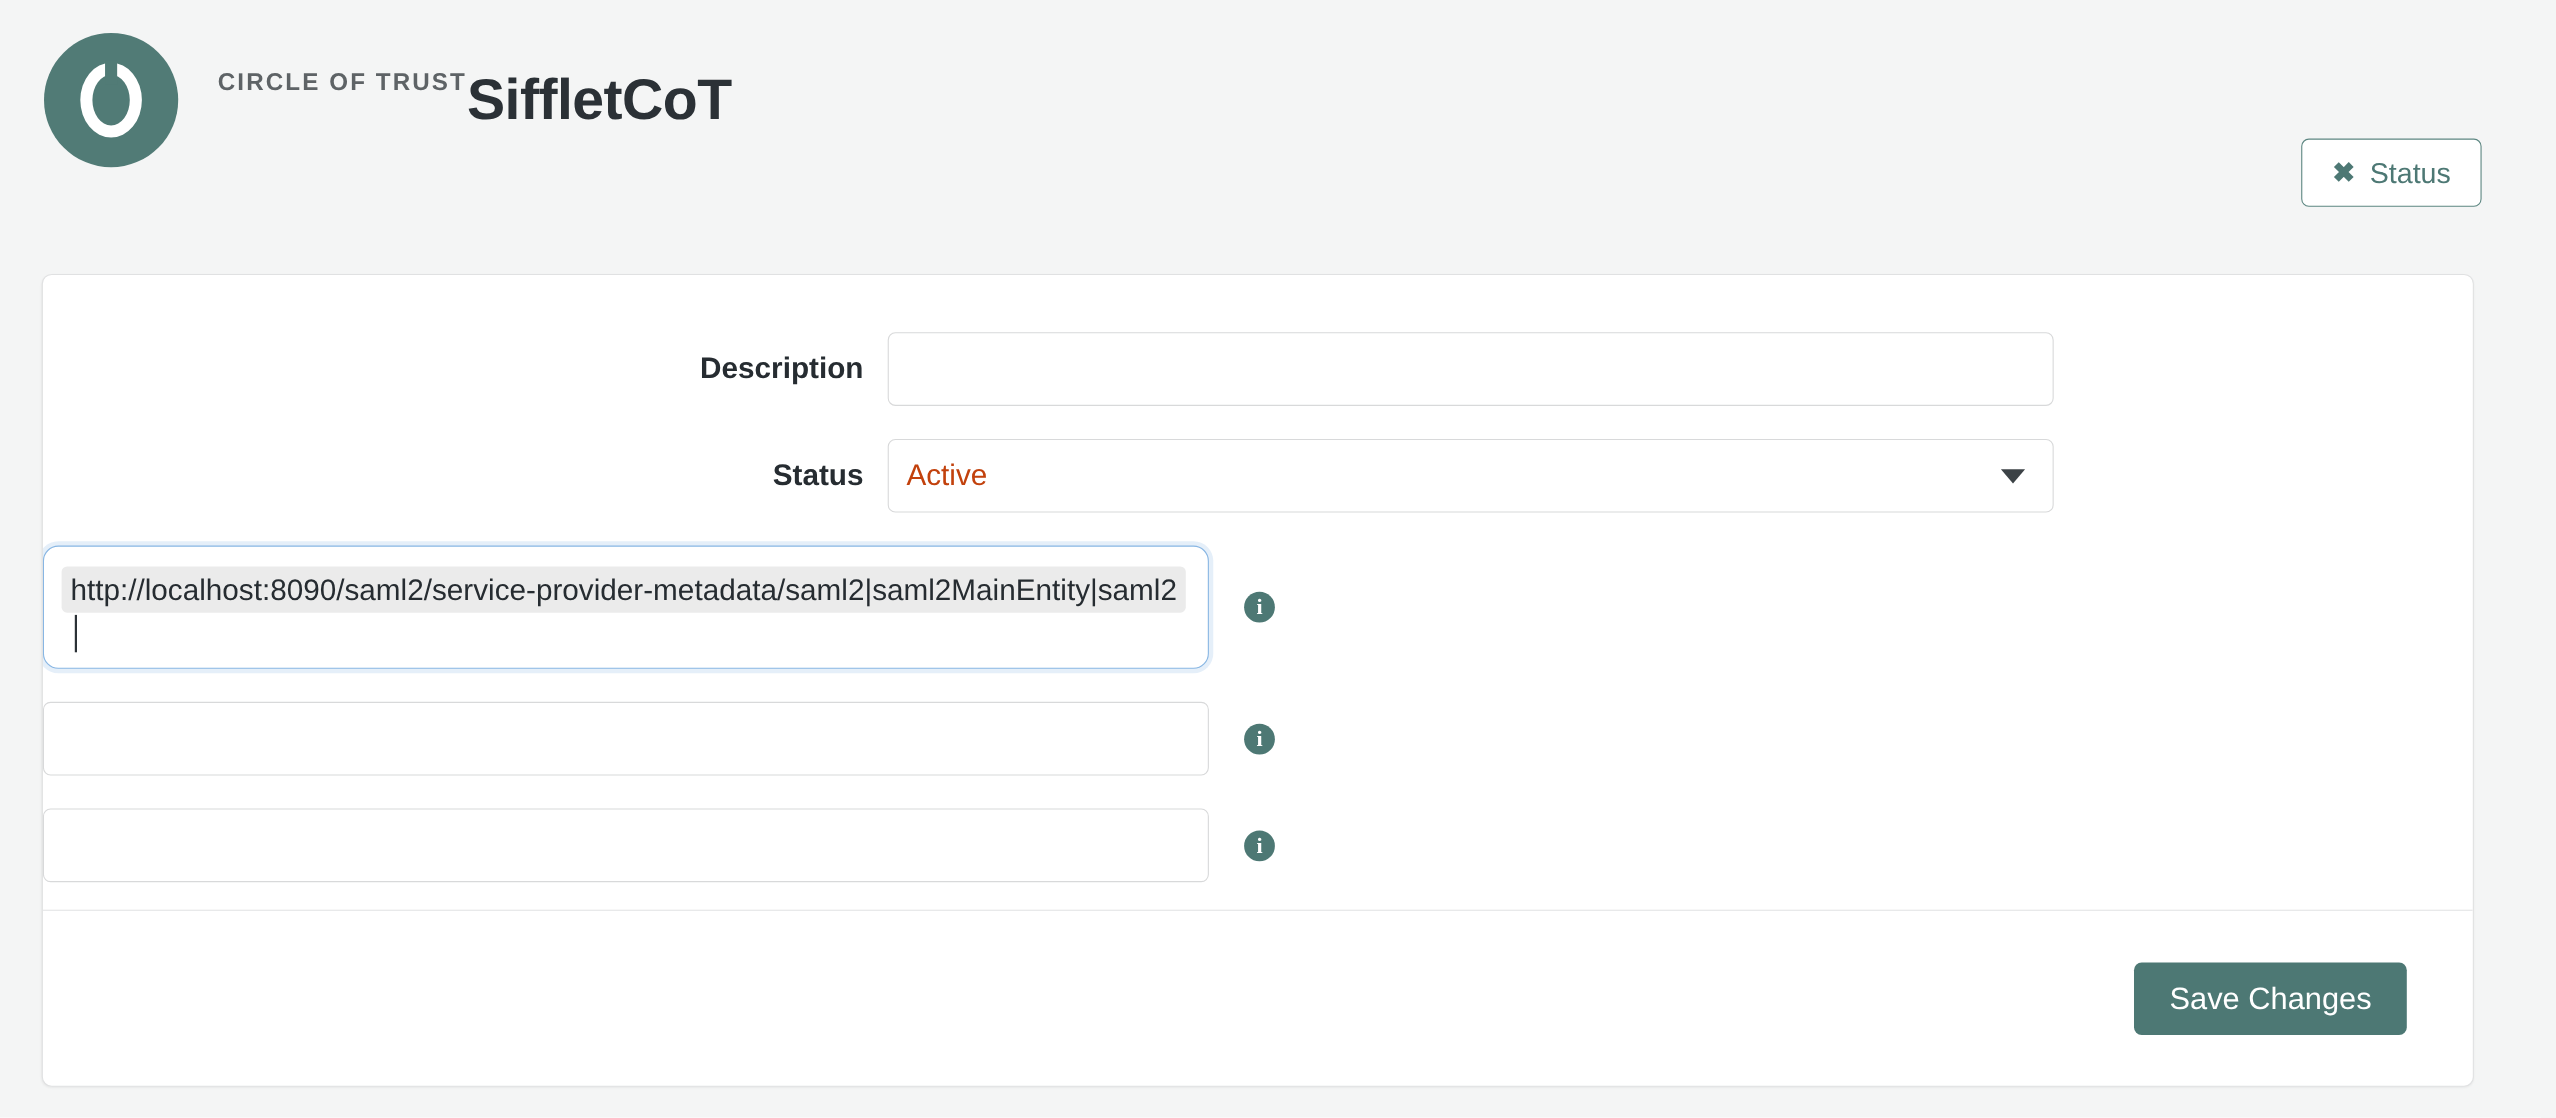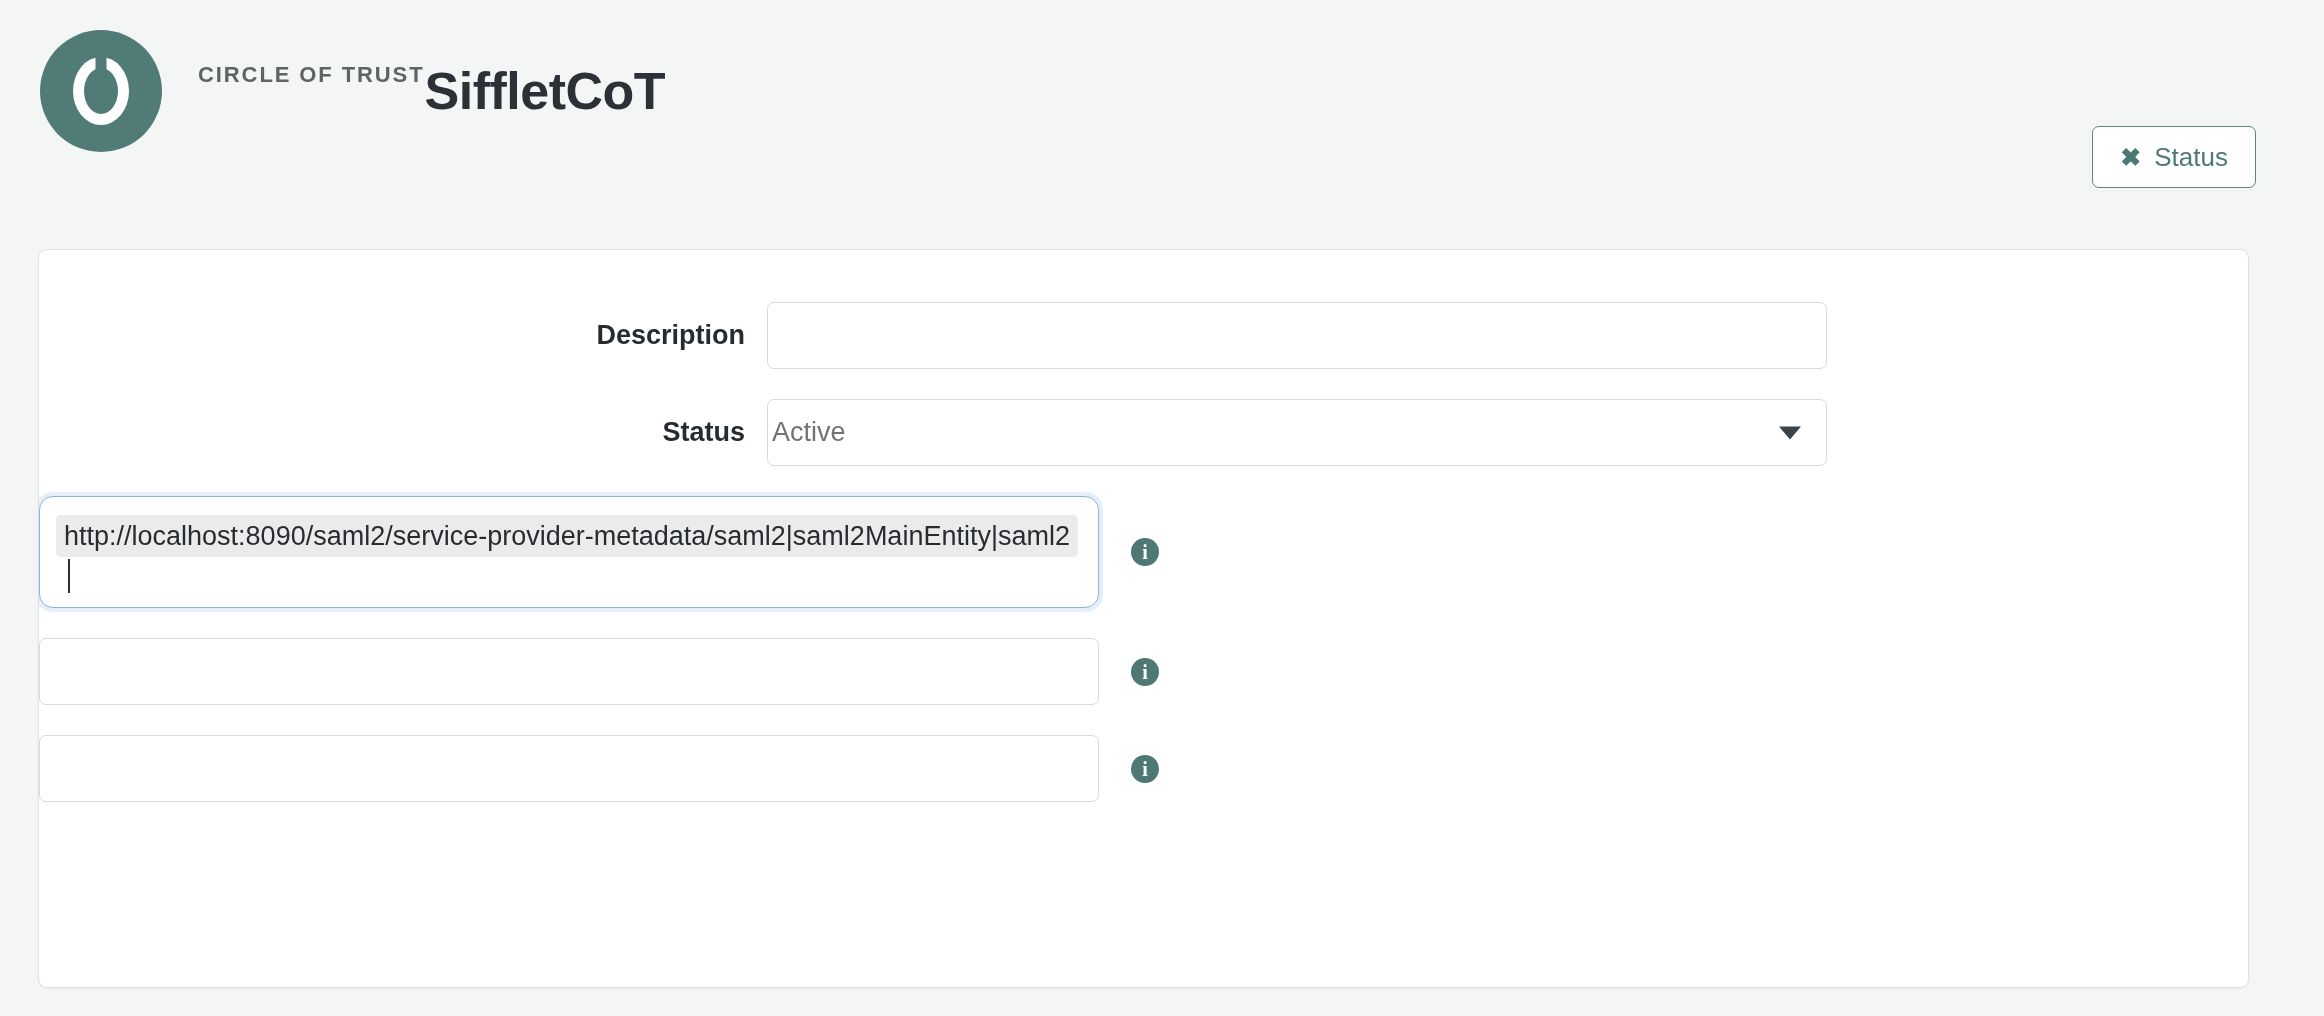--- a/index.html
+++ b/index.html
@@ -150,20 +150,21 @@
   .form-label {
     width: 728px;
     flex: 0 0 728px;
     text-align: right;
     padding-right: 22px;
     box-sizing: border-box;
     font-size: 27px;
     font-weight: bold;
     color: #262c31;
     line-height: 67px;
+    margin-left: 40px;
   }
 
   .form-control {
     width: 1060px;
     flex: 0 0 1060px;
   }
 
   .text-input {
     box-sizing: border-box;
     display: block;
@@ -182,24 +183,24 @@
   .select-wrap {
     position: relative;
     width: 1060px;
     height: 67px;
   }
   .select-input {
     box-sizing: border-box;
     display: block;
     width: 1060px;
     height: 67px;
-    padding: 0 4px;
+    padding: 0 16px;
     line-height: 64px;
     font-size: 27px;
-    color: #737373;
+    color: #c2410c;
     background: #ffffff;
     border: 1.5px solid #d8d9da;
     border-radius: 7px;
     cursor: pointer;
   }
   .select-arrow {
     position: absolute;
     right: 26px;
     top: 50%;
     transform: translateY(-50%);
@@ -355,16 +356,19 @@
 
       <div class="form-row">
         <div class="form-control">
           <input class="text-input" type="text" value="" style="">
         </div>
         <div class="info-icon">i</div>
       </div>
 
     </div>
 
+    <div class="card-footer">
+      <button class="save-button">Save Changes</button>
+    </div>
 
   </div>
 
 </div>
 
 </body></html>

